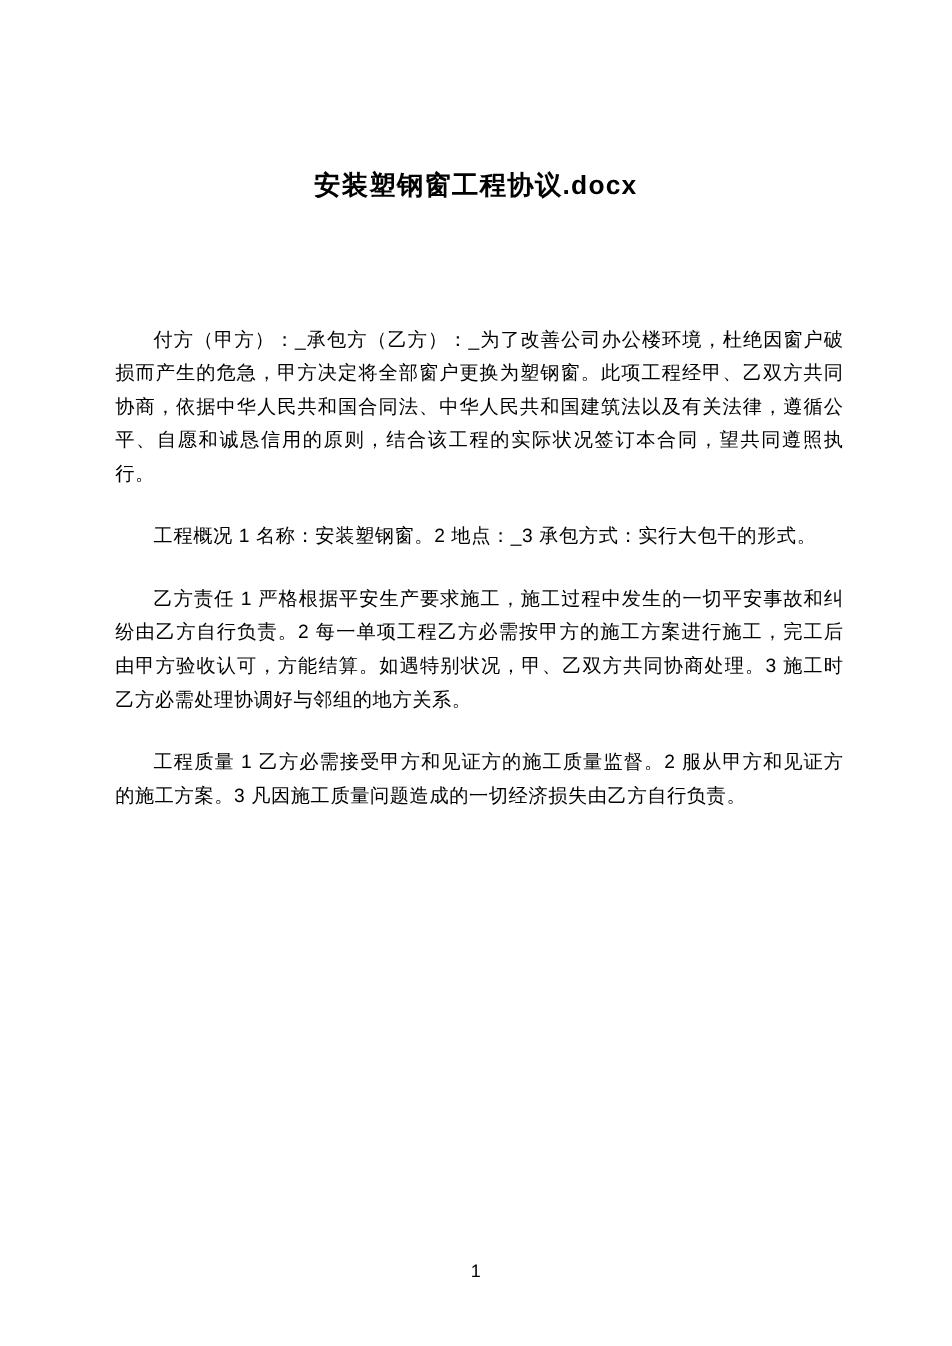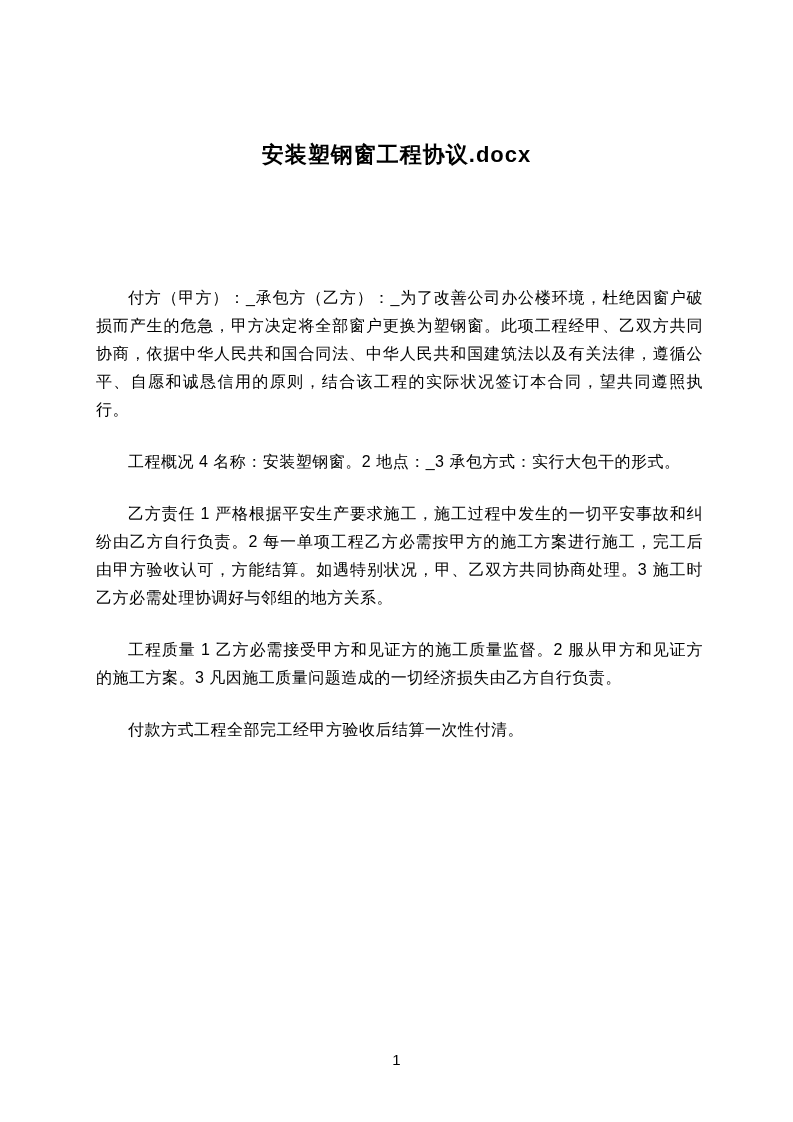--- a/index.html
+++ b/index.html
@@ -23,21 +23,21 @@
     width: 793px;
     margin: 0;
     text-align: center;
     font-size: 22px;
     line-height: 30px;
     font-weight: bold;
     letter-spacing: 1px;
   }
   .doc-body {
     position: absolute;
-    top: 284px;
+    top: 270px;
     left: 96px;
     width: 607px;
   }
   .doc-body p {
     margin: 0 0 24px 0;
     font-size: 16px;
     line-height: 28px;
     text-indent: 2em;
     text-align: justify;
     letter-spacing: 0.5px;
@@ -55,21 +55,20 @@
 </style>
 </head>
 <body>
 
 <div class="page">
 
   <h1 class="doc-title">安装塑钢窗工程协议.docx</h1>
 
   <div class="doc-body">
     <p>付方（甲方）：_承包方（乙方）：_为了改善公司办公楼环境，杜绝因窗户破损而产生的危急，甲方决定将全部窗户更换为塑钢窗。此项工程经甲、乙双方共同协商，依据中华人民共和国合同法、中华人民共和国建筑法以及有关法律，遵循公平、自愿和诚恳信用的原则，结合该工程的实际状况签订本合同，望共同遵照执行。</p>
-    <p>工程概况 4 名称：安装塑钢窗。2 地点：_3 承包方式：实行大包干的形式。</p>
+    <p>工程概况 1 名称：安装塑钢窗。2 地点：_3 承包方式：实行大包干的形式。</p>
     <p>乙方责任 1 严格根据平安生产要求施工，施工过程中发生的一切平安事故和纠纷由乙方自行负责。2 每一单项工程乙方必需按甲方的施工方案进行施工，完工后由甲方验收认可，方能结算。如遇特别状况，甲、乙双方共同协商处理。3 施工时乙方必需处理协调好与邻组的地方关系。</p>
     <p>工程质量 1 乙方必需接受甲方和见证方的施工质量监督。2 服从甲方和见证方的施工方案。3 凡因施工质量问题造成的一切经济损失由乙方自行负责。</p>
-    <p>付款方式工程全部完工经甲方验收后结算一次性付清。</p>
   </div>
 
   <div class="page-number">1</div>
 
 </div>
 
 </body></html>

